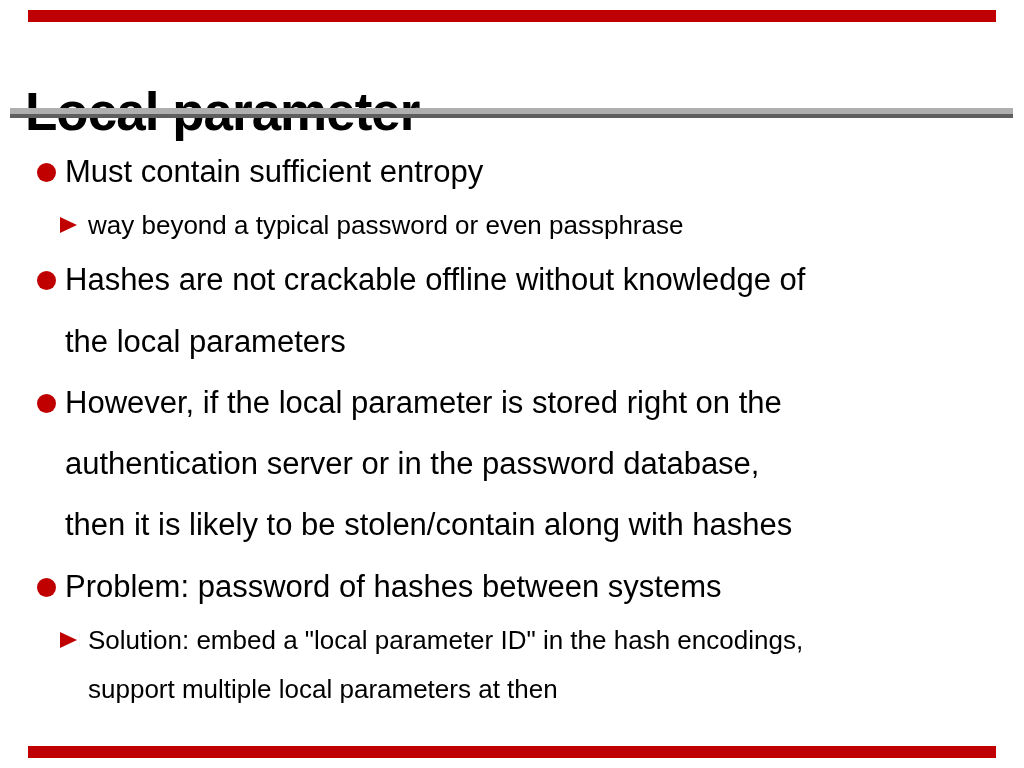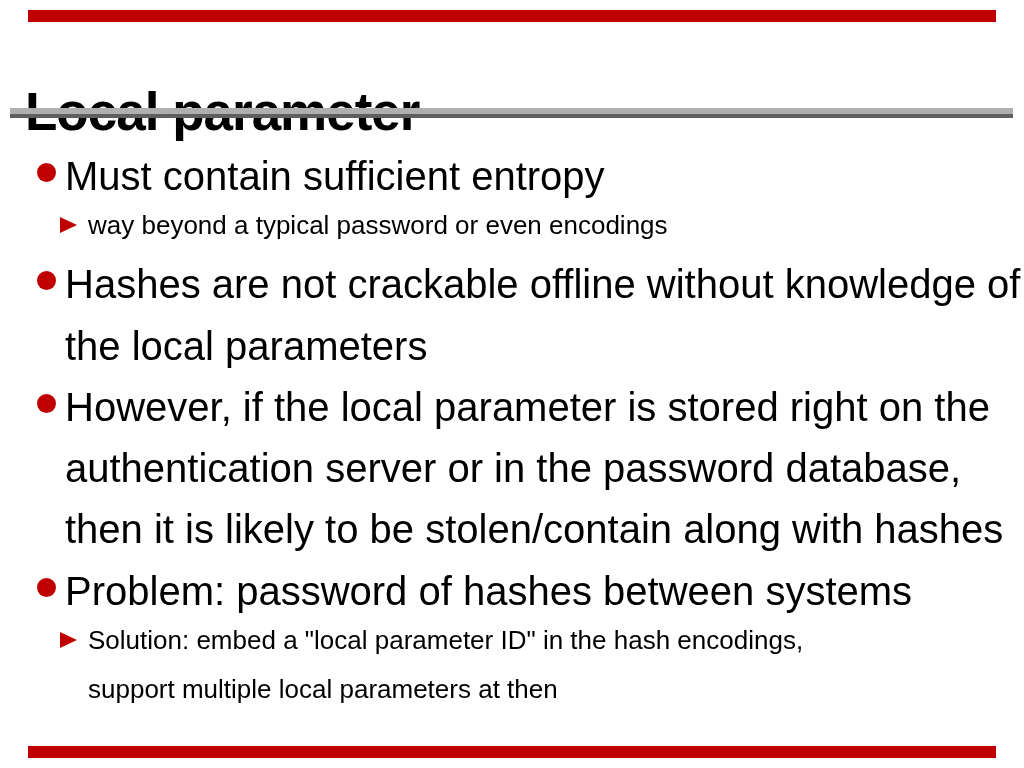--- a/index.html
+++ b/index.html
@@ -43,21 +43,21 @@
     top: 108px;
     width: 1003px;
     height: 10px;
   }
   .title-rule .rule-light { width: 100%; height: 6px; background: #AFAFAF; }
   .title-rule .rule-dark  { width: 100%; height: 4px; background: #5F5F5F; }
 
   .main-line {
     position: absolute;
     left: 65px;
-    font-size: 40px;
+    font-size: 31px;
     line-height: 1;
     white-space: nowrap;
   }
   .sub-line {
     position: absolute;
     left: 88px;
     font-size: 26px;
     line-height: 1;
     white-space: nowrap;
   }
@@ -89,21 +89,21 @@
 
 <div class="title-rule">
   <div class="rule-light"></div>
   <div class="rule-dark"></div>
 </div>
 
 <div class="disc" style="top:163px"></div>
 <div class="main-line" style="top:156px">Must contain sufficient entropy</div>
 
 <div class="tri" style="top:217px"></div>
-<div class="sub-line" style="top:212px">way beyond a typical password or even encodings</div>
+<div class="sub-line" style="top:212px">way beyond a typical password or even passphrase</div>
 
 <div class="disc" style="top:271px"></div>
 <div class="main-line" style="top:264px">Hashes are not crackable offline without knowledge of</div>
 <div class="main-line" style="top:326px">the local parameters</div>
 
 <div class="disc" style="top:394px"></div>
 <div class="main-line" style="top:387px">However, if the local parameter is stored right on the</div>
 <div class="main-line" style="top:448px">authentication server or in the password database,</div>
 <div class="main-line" style="top:509px">then it is likely to be stolen/contain along with hashes</div>
 

